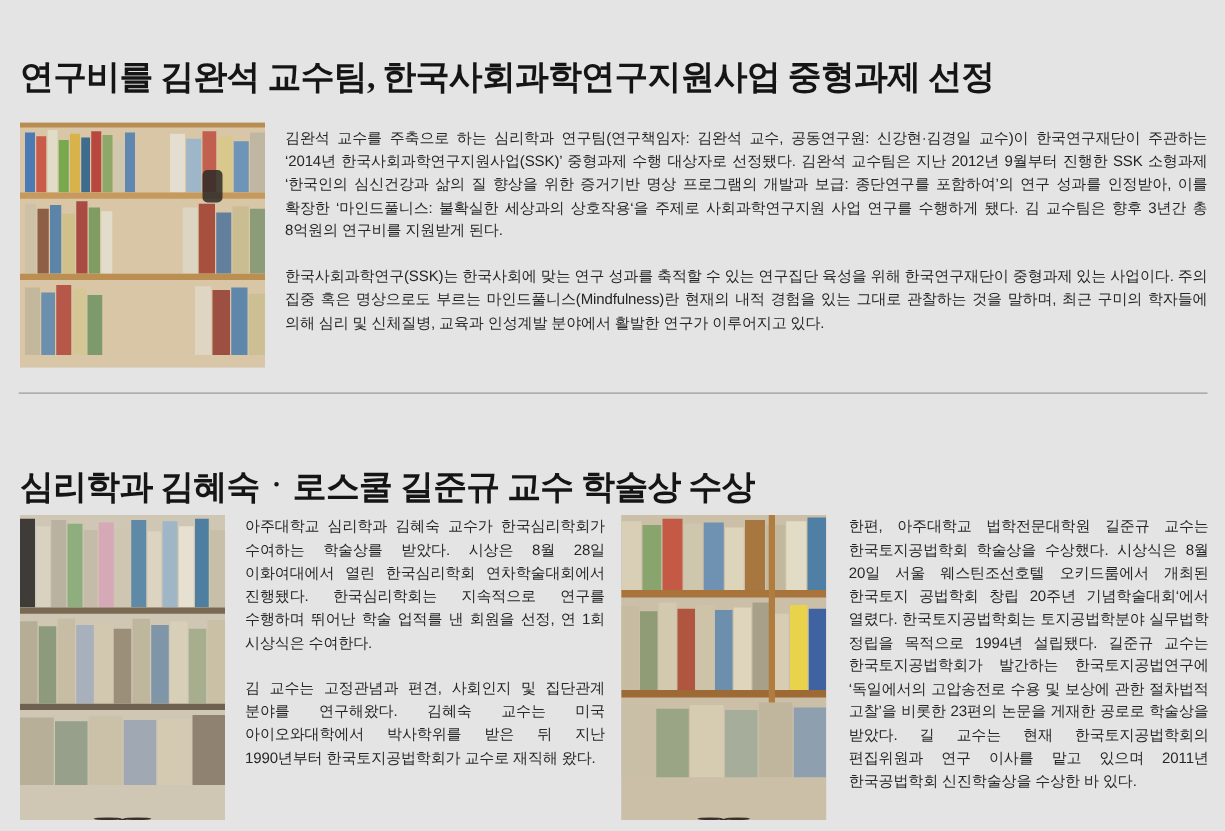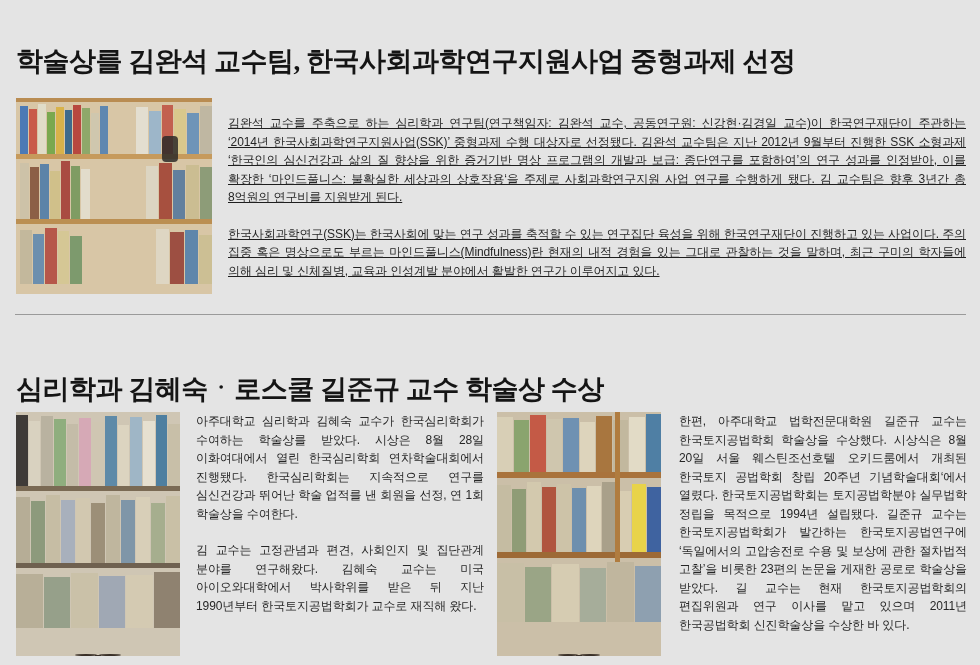--- a/index.html
+++ b/index.html
@@ -46,23 +46,22 @@
   }
   #photo-kimwanseok {
     left: 16px;
     top: 98px;
     width: 196px;
     height: 196px;
   }
   #article-one .body-col {
     position: absolute;
     left: 228px;
-    top: 114px;
+    top: 101px;
     width: 738px;
-    text-decoration: underline;
   }
 
   
   .body-text {
     font-size: 12px;
     line-height: 18.5px;
     color: #262626;
     letter-spacing: -0.1px;
     margin: 0;
     text-align: justify;
@@ -170,21 +169,21 @@
     position: absolute;
     height: 1.5px;
     background: #3a3028;
   }
 </style>
 </head>
 <body>
 
 <section id="article-one">
 
-  <h1 class="article-heading">학술상를 김완석 교수팀, 한국사회과학연구지원사업 중형과제 선정</h1>
+  <h1 class="article-heading">연구비를 김완석 교수팀, 한국사회과학연구지원사업 중형과제 선정</h1>
 
   <div class="photo" id="photo-kimwanseok" aria-hidden="true">
     <div class="shelf-bg">
       <div style="position:absolute;inset:0;background:#d8c6a6;"></div>
 
       <div class="shelf-row" style="top:0;height:4px;background:#b98c52;"></div>
       <div class="books" style="left:4px;top:4px;width:88px;height:52px;">
         <i style="background:#4c7ab5;height:92%"></i>
           <i style="background:#c95b4a;height:86%"></i>
         <i style="background:#e0dcc8;height:96%"></i>
@@ -256,21 +255,21 @@
 
       <div style="position:absolute;left:41%;bottom:62%;width:5%;height:2.2%;background:#3a2d24;border-radius:40%;"></div>
       <div style="position:absolute;right:41%;bottom:62%;width:5%;height:2.2%;background:#3a2d24;border-radius:40%;"></div>
 
       <div style="position:absolute;left:45%;bottom:53%;width:10%;height:3%;background:#8d8782;border-radius:30%;"></div>
     </div>
   </div>
 
   <div class="body-col">
     <p class="body-text">김완석 교수를 주축으로 하는 심리학과 연구팀(연구책임자: 김완석 교수, 공동연구원: 신강현·김경일 교수)이 한국연구재단이 주관하는 ‘2014년 한국사회과학연구지원사업(SSK)’ 중형과제 수행 대상자로 선정됐다. 김완석 교수팀은 지난 2012년 9월부터 진행한 SSK 소형과제 ‘한국인의 심신건강과 삶의 질 향상을 위한 증거기반 명상 프로그램의 개발과 보급: 종단연구를 포함하여’의 연구 성과를 인정받아, 이를 확장한 ‘마인드풀니스: 불확실한 세상과의 상호작용‘을 주제로 사회과학연구지원 사업 연구를 수행하게 됐다. 김 교수팀은 향후 3년간 총 8억원의 연구비를 지원받게 된다.</p>
-    <p class="body-text">한국사회과학연구(SSK)는 한국사회에 맞는 연구 성과를 축적할 수 있는 연구집단 육성을 위해 한국연구재단이 진행하고 있는 사업이다. 주의 집중 혹은 명상으로도 부르는 마인드풀니스(Mindfulness)란 현재의 내적 경험을 있는 그대로 관찰하는 것을 말하며, 최근 구미의 학자들에 의해 심리 및 신체질병, 교육과 인성계발 분야에서 활발한 연구가 이루어지고 있다.</p>
+    <p class="body-text">한국사회과학연구(SSK)는 한국사회에 맞는 연구 성과를 축적할 수 있는 연구집단 육성을 위해 한국연구재단이 중형과제 있는 사업이다. 주의 집중 혹은 명상으로도 부르는 마인드풀니스(Mindfulness)란 현재의 내적 경험을 있는 그대로 관찰하는 것을 말하며, 최근 구미의 학자들에 의해 심리 및 신체질병, 교육과 인성계발 분야에서 활발한 연구가 이루어지고 있다.</p>
   </div>
 </section>
 
 <div id="section-divider"></div>
 
 <section id="article-two">
 
   <h1 class="article-heading">심리학과 김혜숙ㆍ로스쿨 길준규 교수 학술상 수상</h1>
 
   <div class="photo" id="photo-kimhyesook" aria-hidden="true">
@@ -332,21 +331,21 @@
 
       <div class="glasses" style="left:36%;bottom:57%;width:12%;height:7%;"></div>
       <div class="glasses" style="right:36%;bottom:57%;width:12%;height:7%;"></div>
       <div class="glasses-bridge" style="left:48%;bottom:60%;width:4%;"></div>
 
       <div style="position:absolute;left:44%;bottom:50%;width:12%;height:2.5%;background:#b0705e;border-radius:0 0 60% 60%;"></div>
     </div>
   </div>
 
   <div class="col-left-text">
-    <p class="body-text">아주대학교 심리학과 김혜숙 교수가 한국심리학회가 수여하는 학술상를 받았다. 시상은 8월 28일 이화여대에서 열린 한국심리학회 연차학술대회에서 진행됐다. 한국심리학회는 지속적으로 연구를 심신건강과 뛰어난 학술 업적를 낸 회원을 선정, 연 1회 학술상을 수여한다.</p>
+    <p class="body-text">아주대학교 심리학과 김혜숙 교수가 한국심리학회가 수여하는 학술상를 받았다. 시상은 8월 28일 이화여대에서 열린 한국심리학회 연차학술대회에서 진행됐다. 한국심리학회는 지속적으로 연구를 수행하며 뛰어난 학술 업적를 낸 회원을 선정, 연 1회 시상식은 수여한다.</p>
     <p class="body-text">김 교수는 고정관념과 편견, 사회인지 및 집단관계 분야를 연구해왔다. 김혜숙 교수는 미국 아이오와대학에서 박사학위를 받은 뒤 지난 1990년부터 한국토지공법학회가 교수로 재직해 왔다.</p>
   </div>
 
   <div class="photo" id="photo-giljungyu" aria-hidden="true">
     <div class="shelf-bg">
       <div style="position:absolute;inset:0;background:#cbbfa8;"></div>
       <div class="books" style="left:0;top:0;width:100%;height:60px;">
         <i style="background:#d8cfb6;height:92%"></i>
           <i style="background:#8aa46e;height:86%"></i>
         <i style="background:#c45a46;height:95%"></i>

